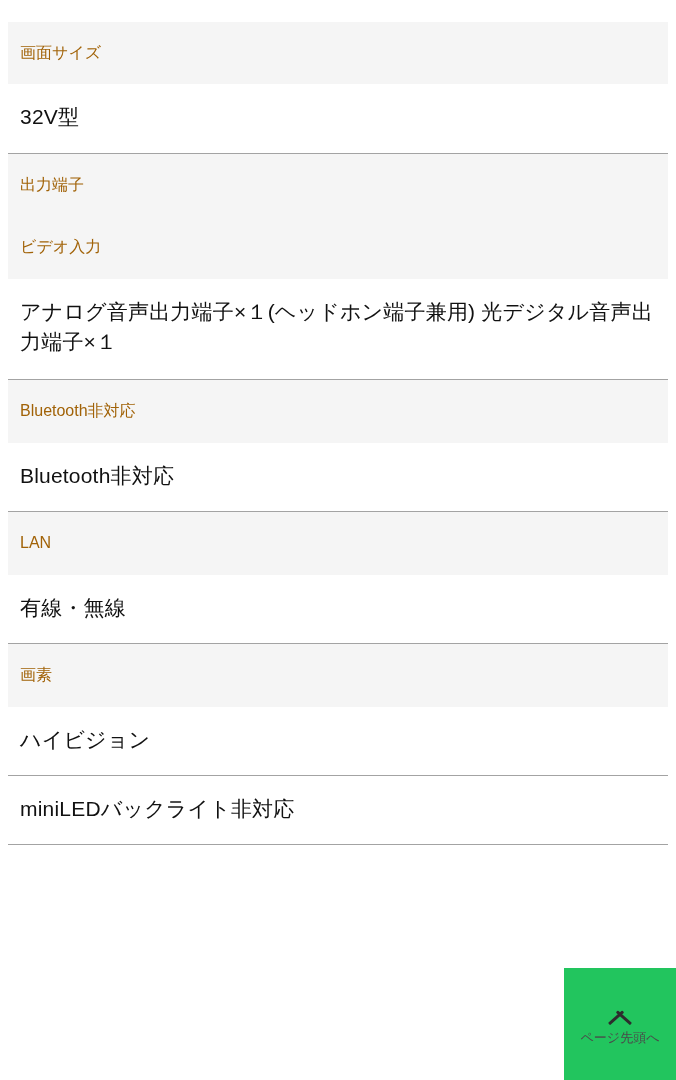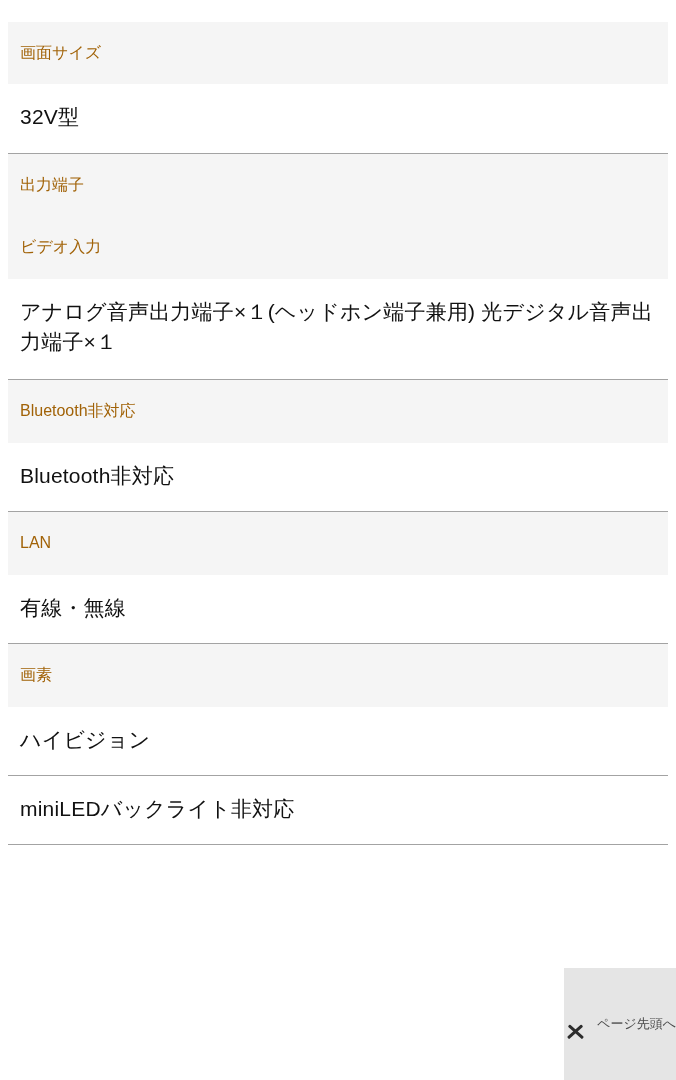--- a/index.html
+++ b/index.html
@@ -48,23 +48,23 @@
   .top-spacer {
     height: 22px;
     background: #ffffff;
   }
   .page-top-button {
     position: absolute;
     right: 0;
     bottom: 0;
     width: 112px;
     height: 112px;
-    background: #e5e5e5;
+    background: #22c55e;
     display: flex;
-    flex-direction: row;
+    flex-direction: column;
     align-items: center;
     justify-content: center;
     gap: 10px;
     color: #3d3d3d;
   }
   .page-top-button .chevron {
     display: block;
     width: 30px;
     height: 18px;
     position: relative;

